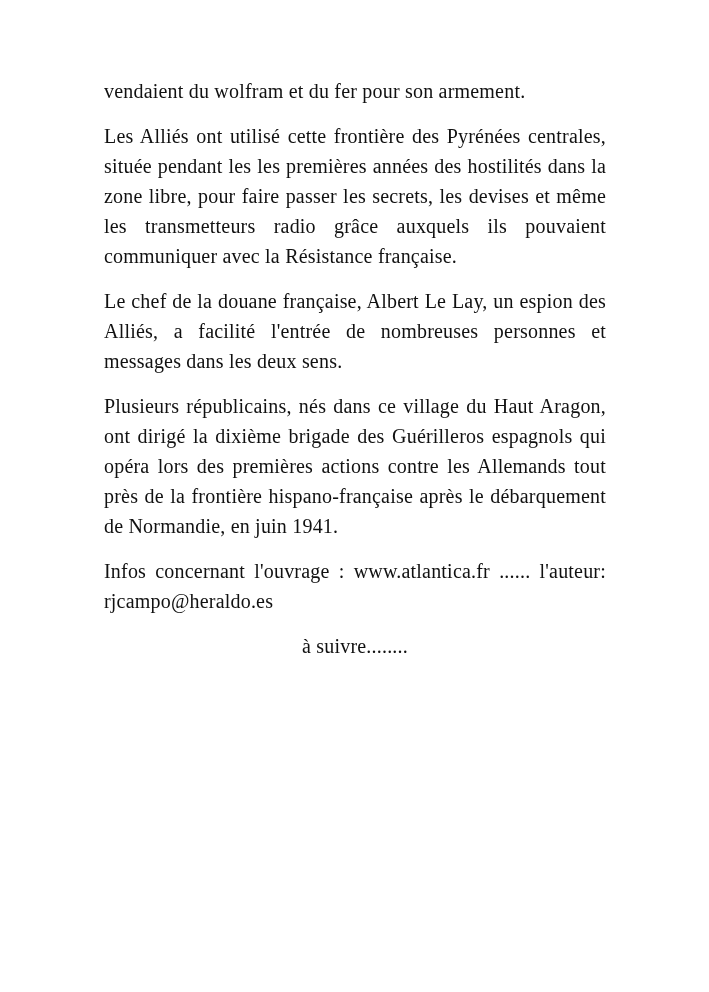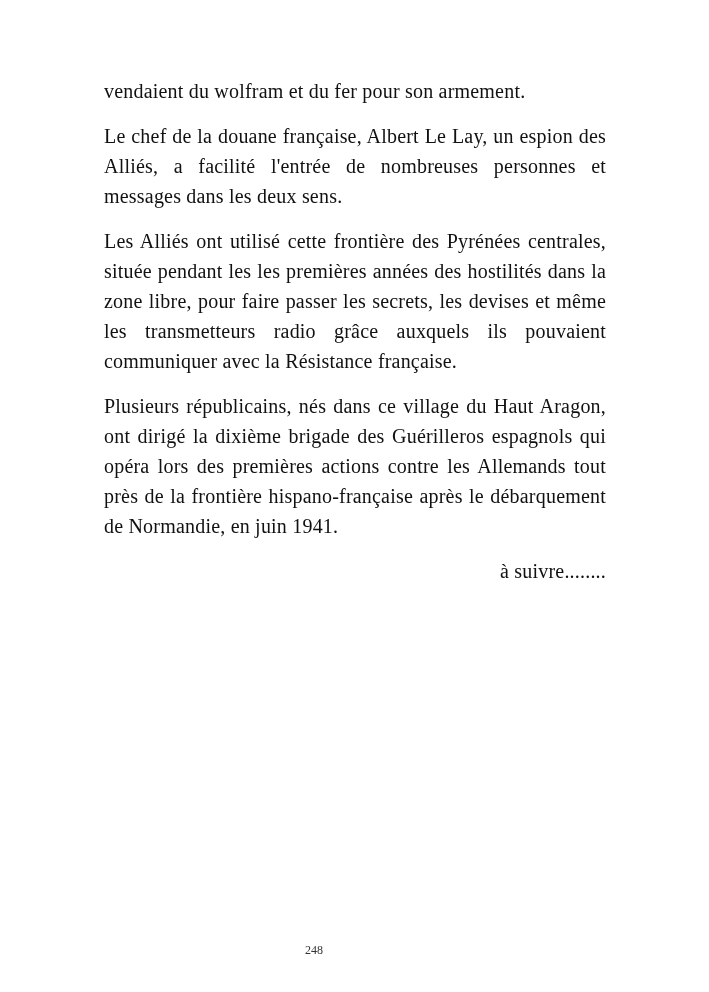--- a/index.html
+++ b/index.html
@@ -26,38 +26,38 @@
   }
   .content p {
     margin: 0 0 15px 0;
     font-size: 20px;
     line-height: 30px;
     text-align: justify;
     text-justify: inter-word;
     letter-spacing: 0.2px;
   }
   .content p.no-justify {
-    text-align: right;
+    text-align: center;
   }
   .page-number {
     position: absolute;
     left: 0;
     right: 0;
     bottom: 34px;
     text-align: center;
     font-size: 12px;
     color: #333333;
     font-family: "Liberation Serif", "DejaVu Serif", serif;
   }
 </style>
 </head>
 <body>
 
 <div class="page">
   <div class="content">
     <p>vendaient du wolfram et du fer pour son armement.</p>
+    <p>Les Alliés ont utilisé cette frontière des Pyrénées centrales, située pendant les les premières années des hostilités dans la zone libre, pour faire passer les secrets, les devises et même les transmetteurs radio grâce auxquels ils pouvaient communiquer avec la Résistance française.</p>
     <p>Le chef de la douane française, Albert Le Lay, un espion des Alliés, a facilité l'entrée de nombreuses personnes et messages dans les deux sens.</p>
-    <p>Les Alliés ont utilisé cette frontière des Pyrénées centrales, située pendant les les premières années des hostilités dans la zone libre, pour faire passer les secrets, les devises et même les transmetteurs radio grâce auxquels ils pouvaient communiquer avec la Résistance française.</p>
     <p>Plusieurs républicains, nés dans ce village du Haut Aragon, ont dirigé la dixième brigade des Guérilleros espagnols qui opéra lors des premières actions contre les Allemands tout près de la frontière hispano-française après le débarquement de Normandie, en juin 1941.</p>
+    <p>Infos concernant l'ouvrage : www.atlantica.fr ...... l'auteur: rjcampo@heraldo.es</p>
     <p class="no-justify">à suivre........</p>
   </div>
-  <div class="page-number">248</div>
 </div>
 
 </body></html>

